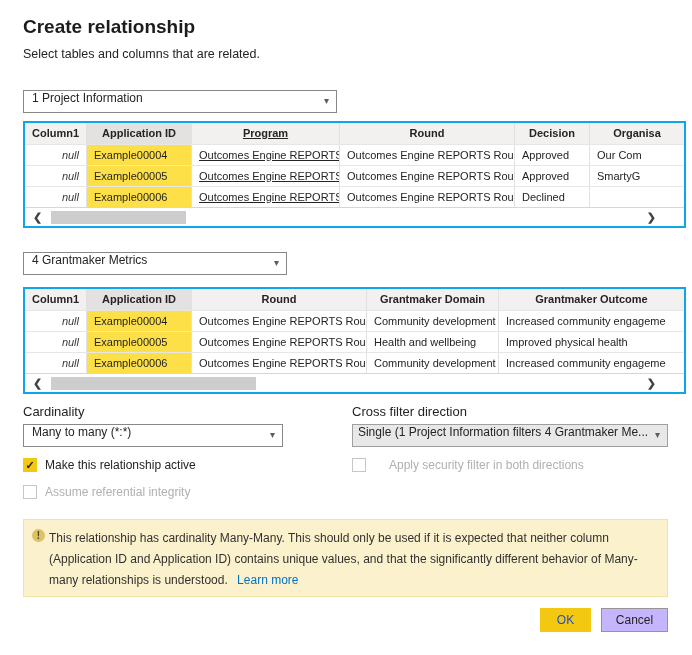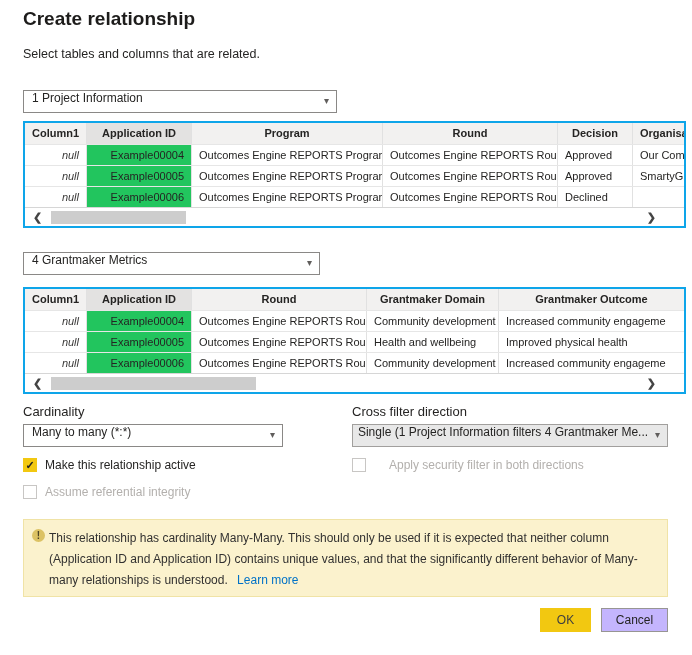--- a/index.html
+++ b/index.html
@@ -1,48 +1,48 @@
 <!DOCTYPE html>
 <html><head>
 <meta charset="utf-8">
 <style>
   * { margin:0; padding:0; box-sizing:border-box; }
   html,body { background:#fff; }
   body { font-family:"Liberation Sans", sans-serif; color:#252423; }
   .dialog { position:relative; width:692px; height:655px; background:#fff; overflow:hidden; }
 
-  .title { position:absolute; left:23px; top:8px; font-size:19px; font-weight:bold; color:#1d1c1b; }
+  .title { position:absolute; left:23px; top:16px; font-size:19px; font-weight:bold; color:#1d1c1b; }
   .subtitle { position:absolute; left:23px; top:47px; font-size:12.5px; color:#252423; }
 
   .select { position:absolute; height:23px; border:1px solid #8a8886; background:#fff;
             font-size:12px; color:#252423; display:flex; align-items:center;
             padding:0 22px 8px 8px; white-space:nowrap; overflow:hidden; }
   .select .caret { position:absolute; right:7px; top:4px; font-size:10px; color:#605e5c; }
   .select.disabled { background:#e8e8e8; border-color:#a19f9d; }
   #select-table1 { left:23px; top:90px; width:314px; }
-  #select-table2 { left:23px; top:252px; width:297px; }
+  #select-table2 { left:23px; top:252px; width:264px; }
   #select-cardinality { left:23px; top:424px; width:260px; }
   #select-crossfilter { left:352px; top:424px; width:316px;justify-content:center; }
 
   .tbl { position:absolute; left:23px; width:663px; border:2px solid #0ea5e9; background:#fff; }
   #table1 { top:121px; }
   #table2 { top:287px; }
   .trow { display:flex; height:21px; border-top:1px solid #e6e6e6; }
   .trow:first-child { border-top:none; }
   .cell { font-size:11px; line-height:20px; padding:0 7px; border-right:1px solid #e1e1e1;
           white-space:nowrap; overflow:hidden; flex:0 0 auto; }
   .cell:last-child { border-right:none; flex:1 1 auto; }
   .hrow { background:#f2f1f0; }
   .hrow .cell { font-weight:bold; text-align:center; color:#252423; }
   .hrow .sel { background:#e3e2e1; }
-  .drow .sel { background:#22c55e;text-align:right; }
+  .drow .sel { background:#fde047; }
   .null { font-style:italic; text-align:right; color:#3b3a39; }
   
   #table1 .c0 { width:62px; }  #table1 .c1 { width:105px; }
-  #table1 .c2 { width:191px; } #table1 .c3 { width:175px; }
+  #table1 .c2 { width:148px;text-decoration:underline; } #table1 .c3 { width:175px; }
   #table1 .c4 { width:75px; }
   
   #table2 .c0 { width:62px; }  #table2 .c1 { width:105px; }
   #table2 .c2 { width:175px; } #table2 .c3 { width:132px; }
   .scrollrow { position:relative; display:flex; align-items:center; height:19px;
                border-top:1px solid #d6d6d6; background:#fff; }
   .sarrow { font-size:11px; color:#444; font-weight:bold; line-height:19px; }
   .sarrow.left { margin-left:8px; }
   .sarrow.right { position:absolute; right:28px; top:0; }
   .thumb { height:13px; background:#cdcdcd; margin-left:9px; }
@@ -66,21 +66,21 @@
   .warning { position:absolute; left:23px; top:519px; width:645px; height:78px;
              background:#fbf2cd; border:1px solid #f0e3a6; padding:8px 14px 0 25px;
              font-size:12px; line-height:21px; color:#323130; }
   .warn-icon { position:absolute; left:8px; top:9px; width:13px; height:13px; border-radius:50%;
                background:#dcc264; color:#4d4526; font-size:10px; font-weight:bold;
                text-align:center; line-height:13px; }
   .learn-more { color:#0072c6; text-decoration:none; margin-left:6px; }
 
   .btn { position:absolute; top:608px; height:24px; font-size:12px; text-align:center;
          line-height:22px; cursor:default; }
-  #btn-ok { left:540px; width:51px; background:#f2c811; border:1px solid #f2c811; color:#404040; }
+  #btn-ok { left:540px; width:51px; background:#f2c811; border:1px solid #f2c811; color:#1d4ed8; }
   #btn-cancel { left:601px; width:67px; background:#c4b5fd; border:1px solid #979593; color:#252423; }
 </style>
 </head>
 <body>
 
 <div class="dialog">
 
   <div class="title">Create relationship</div>
   <div class="subtitle">Select tables and columns that are related.</div>
 

